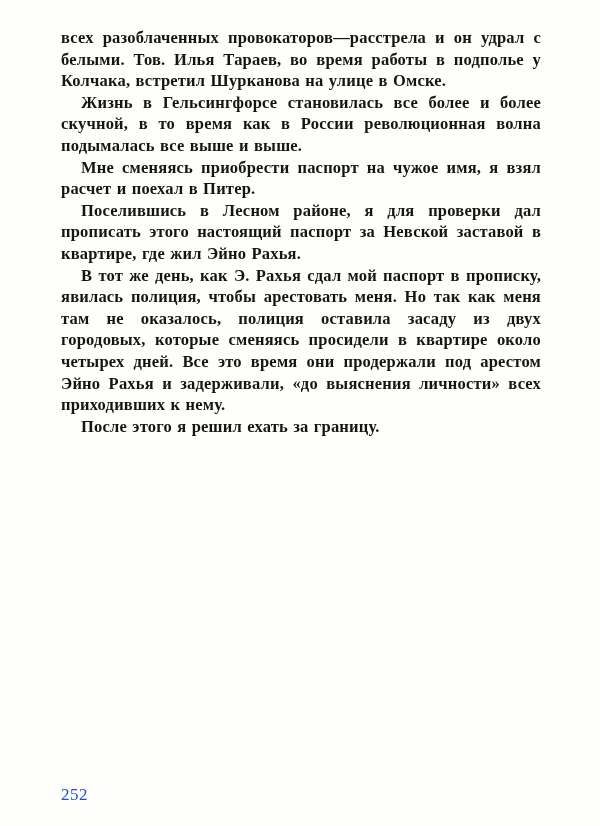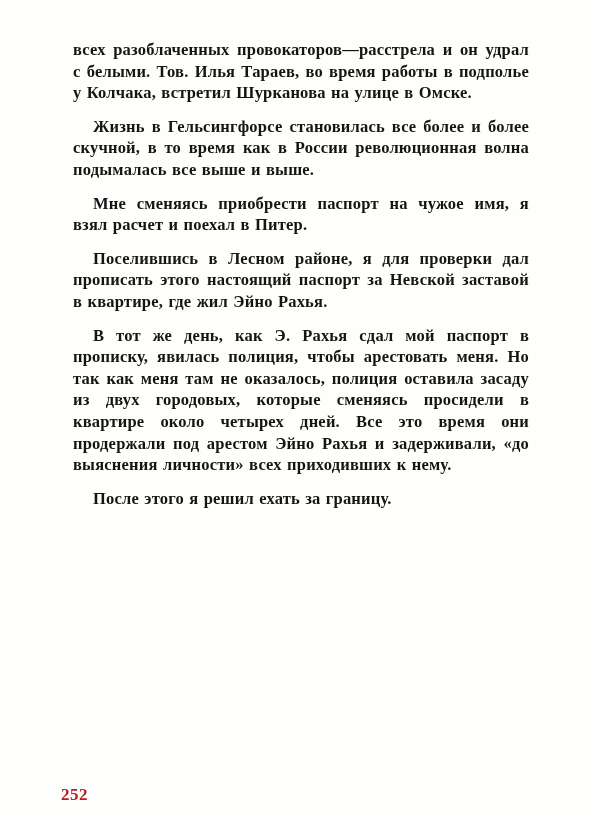--- a/index.html
+++ b/index.html
@@ -21,40 +21,40 @@
     box-sizing: border-box;
   }
   .text-block {
     position: absolute;
     left: 61px;
     top: 27px;
     width: 480px;
     color: #161514;
   }
   .text-block p {
-    margin: 12px;
+    margin: 0;
     padding: 0;
     font-size: 16.5px;
     line-height: 21.6px;
     font-weight: bold;
     text-align: justify;
     text-indent: 20px;
     letter-spacing: 0.2px;
     word-spacing: 1px;
   }
   .text-block p.no-indent {
     text-indent: 0;
   }
   .page-number {
     position: absolute;
     left: 61px;
     top: 785px;
     font-size: 17px;
-    font-weight: bold;
-    color: #b91c1c;
+    font-weight: normal;
+    color: #1d4ed8;
     letter-spacing: 0.5px;
   }
 </style>
 </head>
 <body>
 
 <div class="page">
   <div class="text-block">
     <p class="no-indent">всех разоблаченных провокаторов—расстрела и он удрал с белыми. Тов. Илья Тараев, во время работы в подполье у Колчака, встретил Шурканова на улице в Омске.</p>
     <p>Жизнь в Гельсингфорсе становилась все более и более скучной, в то время как в России революционная волна подымалась все выше и выше.</p>

